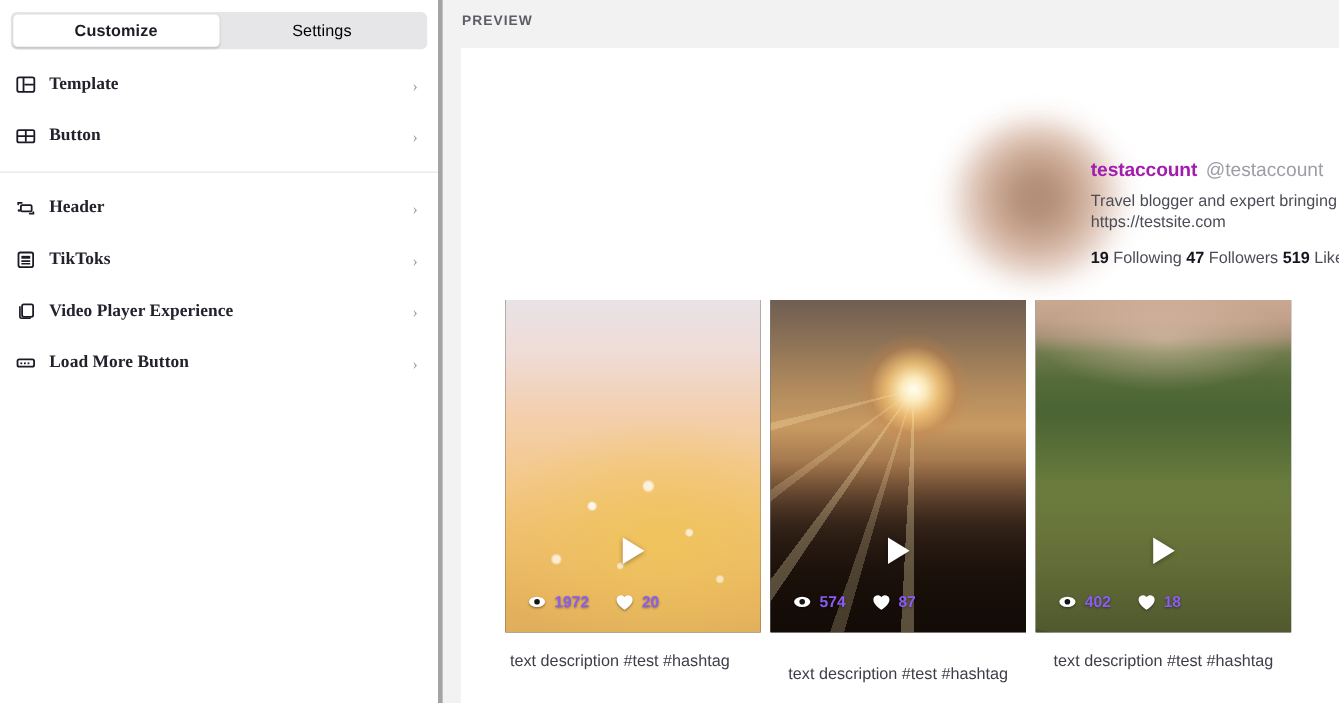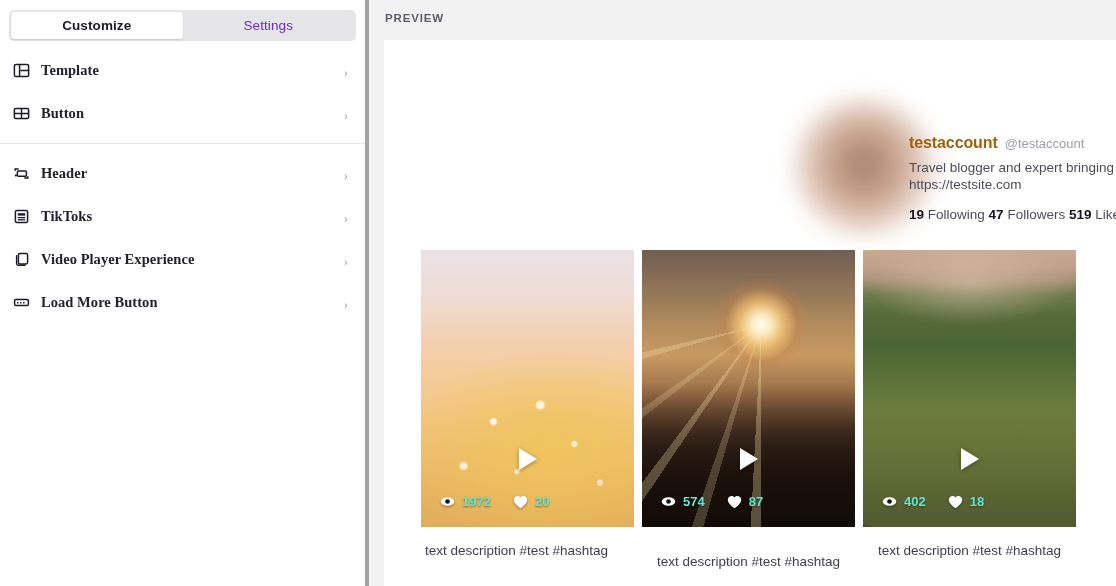--- a/index.html
+++ b/index.html
@@ -33,21 +33,21 @@
     background: #e6e6e9;
     border-radius: 5px;
     display: flex;
     padding: 2px;
     box-sizing: border-box;
   }
   .tab {
     flex: 1 1 50%;
     display: flex; align-items: center; justify-content: center;
     font-size: 13.5px;
-    color: #6d28d9;
+    color: #000000;
     border-radius: 4px;
     cursor: pointer;
     letter-spacing: .1px;
   }
   .tab.active {
     background: #ffffff;
     color: #1c1c24;
     font-weight: bold;
     box-shadow: 0 1px 2px rgba(0,0,0,.14);
   }
@@ -133,25 +133,25 @@
     opacity: .95;
   }
   .pname-row {
     position: absolute;
     left: 525px; top: 94px;
     display: flex; align-items: baseline;
   }
   .pname {
     font-size: 16px;
     font-weight: bold;
-    color: #a16207;
+    color: #a21caf;
     letter-spacing: -.1px;
   }
   .phandle {
-    font-size: 13px;
+    font-size: 16px;
     color: #9d9da7;
     margin-left: 7px;
   }
   .pbio {
     position: absolute;
     left: 525px; top: 119px;
     width: 420px;
     font-size: 13.5px;
     line-height: 17px;
     color: #4c4c57;
@@ -195,21 +195,21 @@
     border-bottom: 11px solid transparent;
     filter: drop-shadow(0 1px 2px rgba(0,0,0,.35));
   }
   .stats {
     position: absolute;
     left: 19px;
     bottom: 18px;
     display: flex;
     align-items: center;
     gap: 22px;
-    color: #5eead4;
+    color: #8b5cf6;
     font-size: 13px;
     font-weight: bold;
     text-shadow: 0 1px 2px rgba(0,0,0,.45);
   }
   .stat { display: flex; align-items: center; gap: 7px; }
   .stat svg { display: block; filter: drop-shadow(0 1px 1px rgba(0,0,0,.4)); }
   .caption {
     margin-top: 16px;
     font-size: 13.5px;
     color: #3e3e49;

